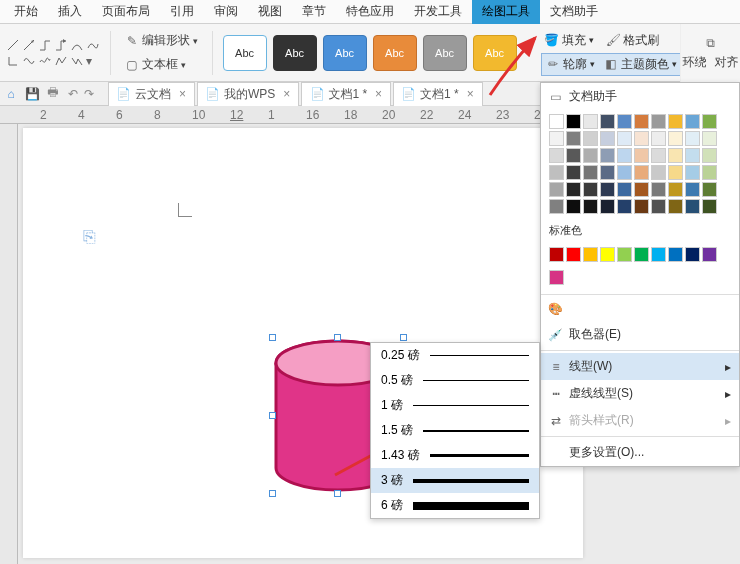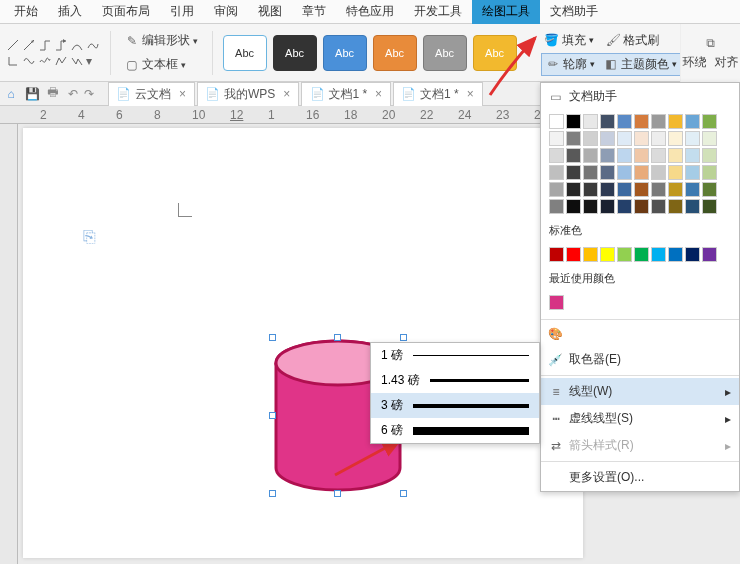--- a/index.html
+++ b/index.html
@@ -289,21 +289,20 @@
       <div class="sw" style="background: rgb(255, 0, 0);"></div>
       <div class="sw" style="background: rgb(255, 192, 0);"></div>
       <div class="sw" style="background: rgb(255, 255, 0);"></div>
       <div class="sw" style="background: rgb(146, 208, 80);"></div>
       <div class="sw" style="background: rgb(0, 176, 80);"></div>
       <div class="sw" style="background: rgb(0, 176, 240);"></div>
       <div class="sw" style="background: rgb(0, 112, 192);"></div>
       <div class="sw" style="background: rgb(0, 32, 96);"></div>
       <div class="sw" style="background: rgb(112, 48, 160);"></div>
     </div>
-  <div class="hdr">最近使用颜色</div>
   <div class="recent-row" id="recentrow"><div class="sw" style="background: rgb(214, 51, 132);"></div></div>
   <hr>
   <div class="row-item">
       <span class="icon-sm">🎨</span>
     </div>
   <div class="row-item">
       <span class="icon-sm">💉</span>
       <span>取色器(E)</span>
     </div>
   <hr>
@@ -329,22 +328,34 @@
       <span>▸</span>
     </div>
   <hr>
   <div class="row-item">
       <span style="margin-left:20px">更多设置(O)...</span>
     </div>
 </div>
 
 <div class="weight-menu" id="weightmenu">
     <div class="w-item">
+      <span>0.25 磅</span>
+      <span class="line-sample" style="border-top-width:0.5px"></span>
+    </div>
+    <div class="w-item">
+      <span>0.5 磅</span>
+      <span class="line-sample" style="border-top-width:1px"></span>
+    </div>
+    <div class="w-item">
       <span>1 磅</span>
       <span class="line-sample" style="border-top-width:1.5px"></span>
+    </div>
+    <div class="w-item">
+      <span>1.5 磅</span>
+      <span class="line-sample" style="border-top-width:2px"></span>
     </div>
     <div class="w-item">
       <span>1.43 磅</span>
       <span class="line-sample" style="border-top-width:3px"></span>
     </div>
     <div class="w-item hover">
       <span>3 磅</span>
       <span class="line-sample" style="border-top-width:4px"></span>
     </div>
     <div class="w-item">

